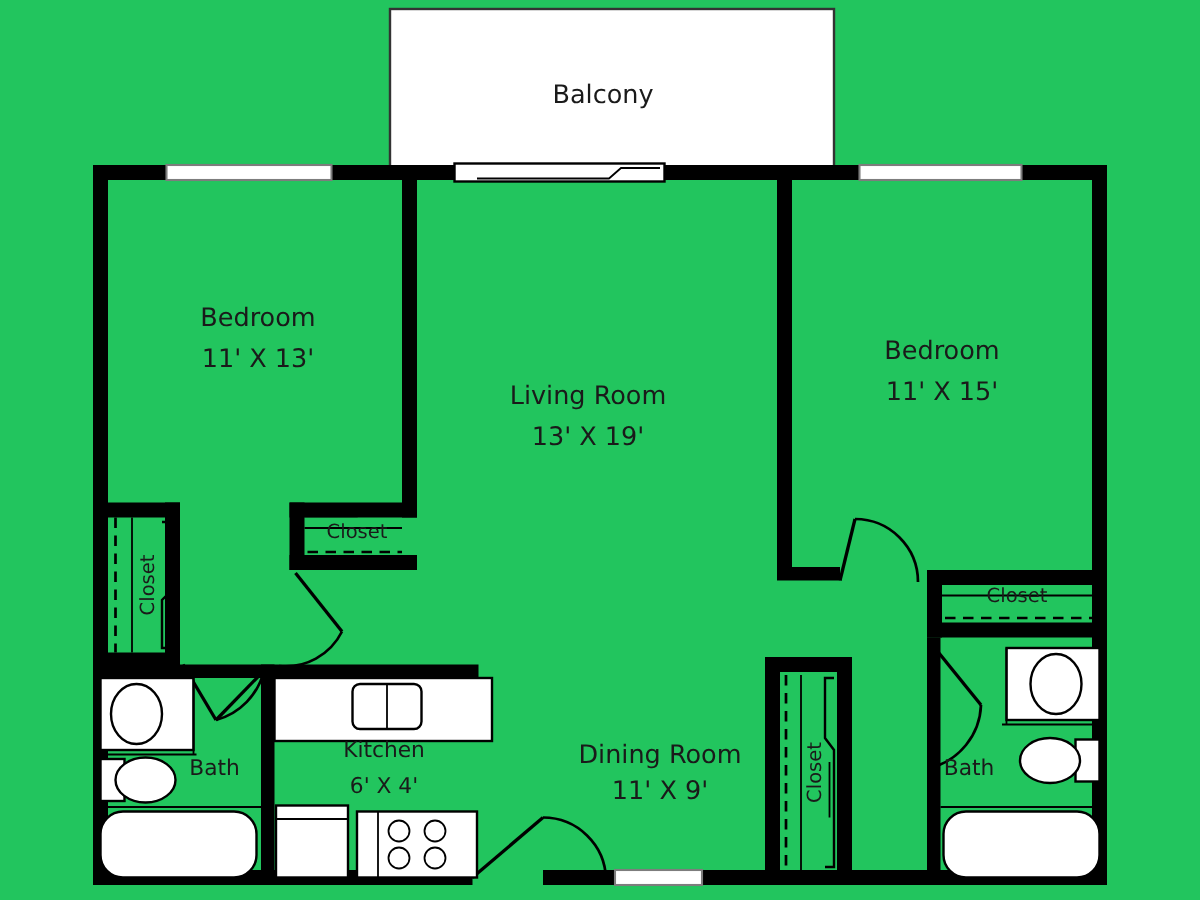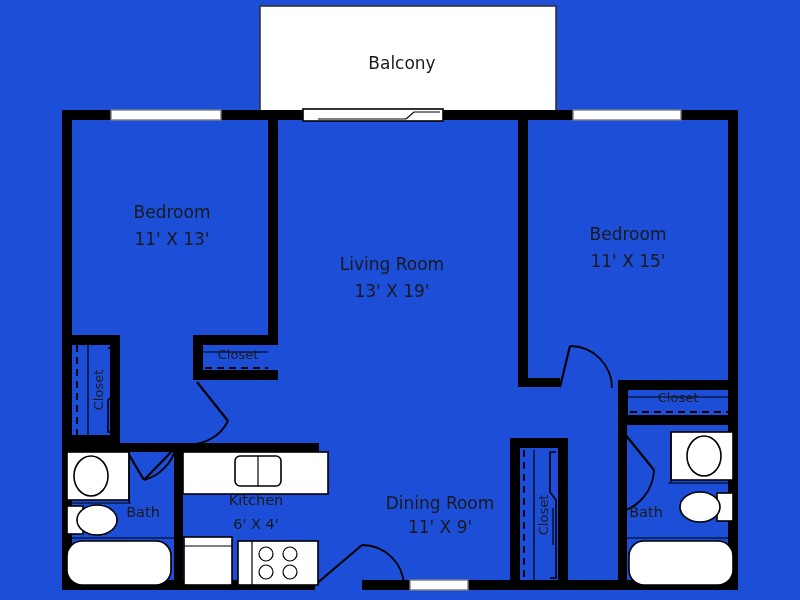--- a/index.html
+++ b/index.html
@@ -4,21 +4,21 @@
 <style>
   html, body {
     margin: 0;
     padding: 0;
     background: #ffffff;
   }
   #floorplan-page {
     position: relative;
     width: 800px;
     height: 600px;
-    background: #1d4ed8;
+    background: #22c55e;
     font-family: "DejaVu Sans", sans-serif;
     overflow: hidden;
   }
   svg#plan-svg {
     display: block;
     width: 800px;
     height: 600px;
   }
   .wall     { fill: #000000; }
   .thinline { fill: none; stroke: #000000; stroke-width: 1.6; }

